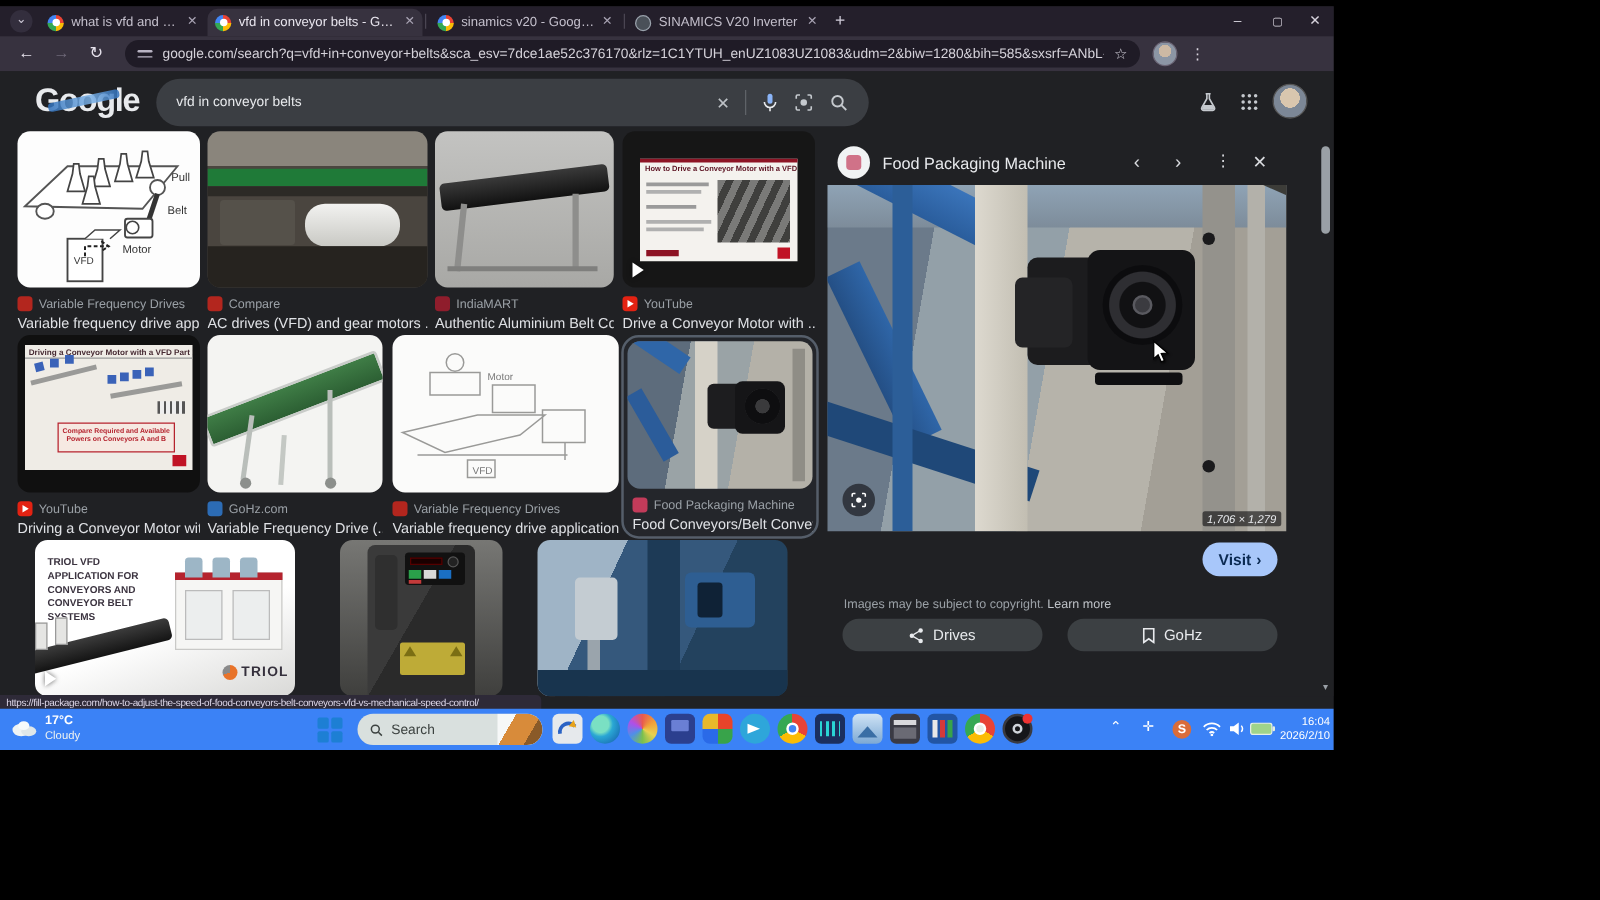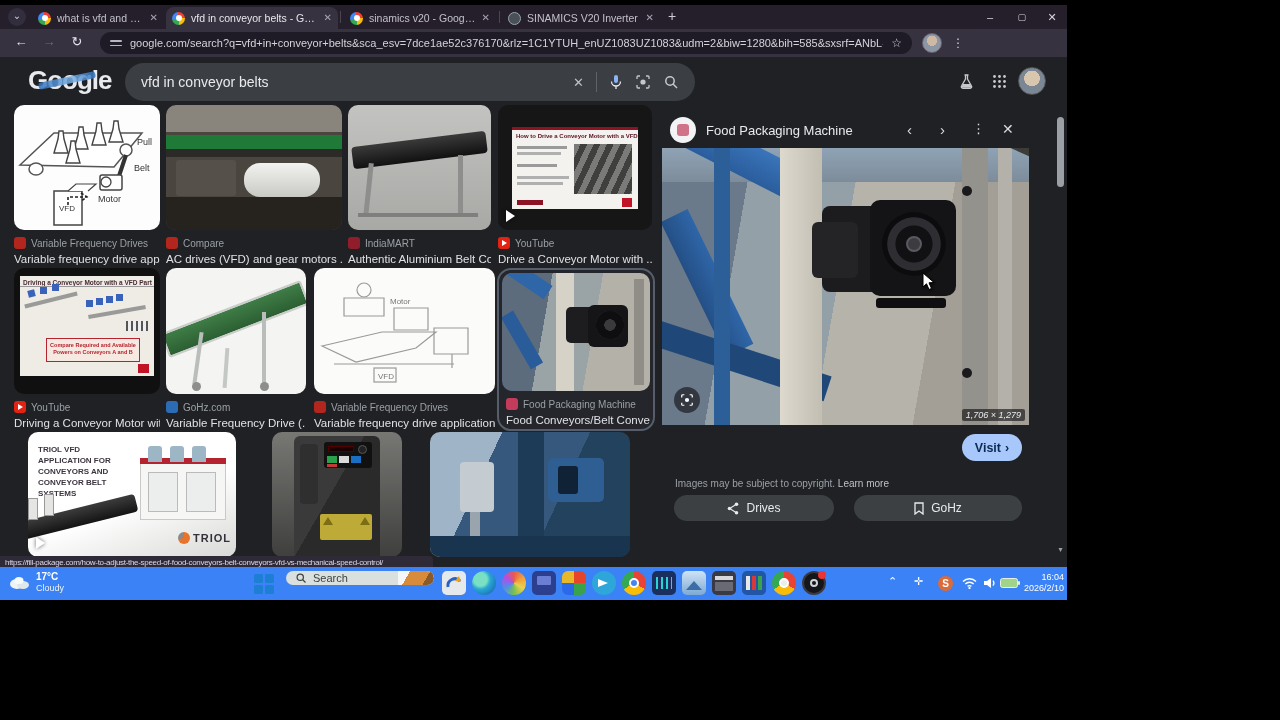--- a/index.html
+++ b/index.html
@@ -33,21 +33,21 @@
   .tune::before{top:2px;} .tune::after{top:6.5px;}
   .star{color:#cfccd6;font-size:12px;}
   .avatar-s{width:20px;height:20px;border-radius:50%;background:radial-gradient(circle at 50% 38%,#cdb9a4 0 35%,#8c96a5 36% 100%);border:1px solid #6b6575;}
   .dots{color:#d8d4de;font-size:12px;letter-spacing:0;}
 
   
   .page{left:0;top:52px;width:1067px;height:500px;background:#202124;overflow:hidden;}
   .glogo{left:28px;top:8px;font-size:26px;font-weight:bold;color:#e8eaed;letter-spacing:-1px;}
   .glogo .streak{position:absolute;left:10px;top:12px;width:58px;height:7px;background:linear-gradient(90deg,#2f6fba,#7db3e8 60%,#2f6fba);transform:rotate(-12deg);border-radius:3px;opacity:.85;}
   .searchpill{left:125px;top:6px;width:570px;height:38px;background:#3b3e43;border-radius:19px;display:flex;align-items:center;padding:0 16px;gap:12px;}
-  .query{font-size:14px;color:#e8eaed;flex:1;}
+  .query{font-size:11px;color:#e8eaed;flex:1;}
   .pill-x{color:#bdc1c6;font-size:13px;}
   .pill-sep{width:1px;height:20px;background:#5f6368;}
   .hdr-ic{flex:0 0 auto;display:flex;align-items:center;}
   .avatar-b{left:1018px;top:10px;width:28px;height:28px;border-radius:50%;background:radial-gradient(circle at 50% 40%,#d9c6ae 0 38%,#7c8796 39% 100%);border:1px solid #555;}
 
   
   .thumb{border-radius:10px;overflow:hidden;position:relative;}
   .cap-src{display:flex;align-items:center;gap:5px;height:14px;margin-top:6px;}
   .cap-src .fvi{width:12px;height:12px;border-radius:3px;flex:0 0 12px;position:relative;}
   .cap-src span{font-size:10px;color:#9aa0a6;white-space:nowrap;overflow:hidden;}
@@ -73,21 +73,21 @@
   .sb-arrow{left:1056px;top:488px;width:9px;height:10px;color:#9aa0a6;font-size:8px;text-align:center;line-height:10px;}
 
   
   .statusbar{left:0;top:551px;width:433px;height:13px;background:#2e2a38;border-radius:0 4px 0 0;color:#dcd6e8;font-size:8px;letter-spacing:-0.3px;line-height:13px;padding-left:5px;white-space:nowrap;overflow:hidden;}
   .taskbar{left:0;top:562px;width:1067px;height:33px;background:#3b82f6;}
   .tb-ic{top:4px;width:24px;height:24px;border-radius:5px;}
   .w-temp{font-size:10px;font-weight:bold;color:#fff;line-height:12px;}
   .w-cond{font-size:9px;color:#eef2f1;line-height:10px;}
   .startbtn{display:grid;grid-template-columns:9px 9px;grid-template-rows:9px 9px;gap:1.5px;}
   .startbtn div{background:#1d7fd4;border-radius:1.5px;}
-  .tsearch{left:286px;top:4px;width:148px;height:14px;background:#d9e0de;border-radius:13px;display:flex;align-items:center;padding:0 0 0 9px;gap:6px;overflow:hidden;}
+  .tsearch{left:286px;top:4px;width:148px;height:25px;background:#d9e0de;border-radius:13px;display:flex;align-items:center;padding:0 0 0 9px;gap:6px;overflow:hidden;}
   .tsearch span{font-size:11px;color:#3c4240;flex:1;}
   .tsearch .simg{width:36px;height:25px;background:linear-gradient(120deg,#f6f8f8 0 30%,#d88b3a 30% 70%,#8a5a28 70% 100%);border-radius:0 13px 13px 0;}
   .tray-t{font-size:9px;color:#fff;text-align:right;line-height:11px;}
   .trayglyph{color:#fff;font-size:11px;}
   .s-badge{width:15px;height:15px;border-radius:50%;background:#d96c3a;color:#fff;font-size:10px;font-weight:bold;text-align:center;line-height:15px;}
 
   svg{display:block;}
   .cursor{filter:drop-shadow(1px 1px 1px rgba(0,0,0,.7));}
 </style>
 </head>

